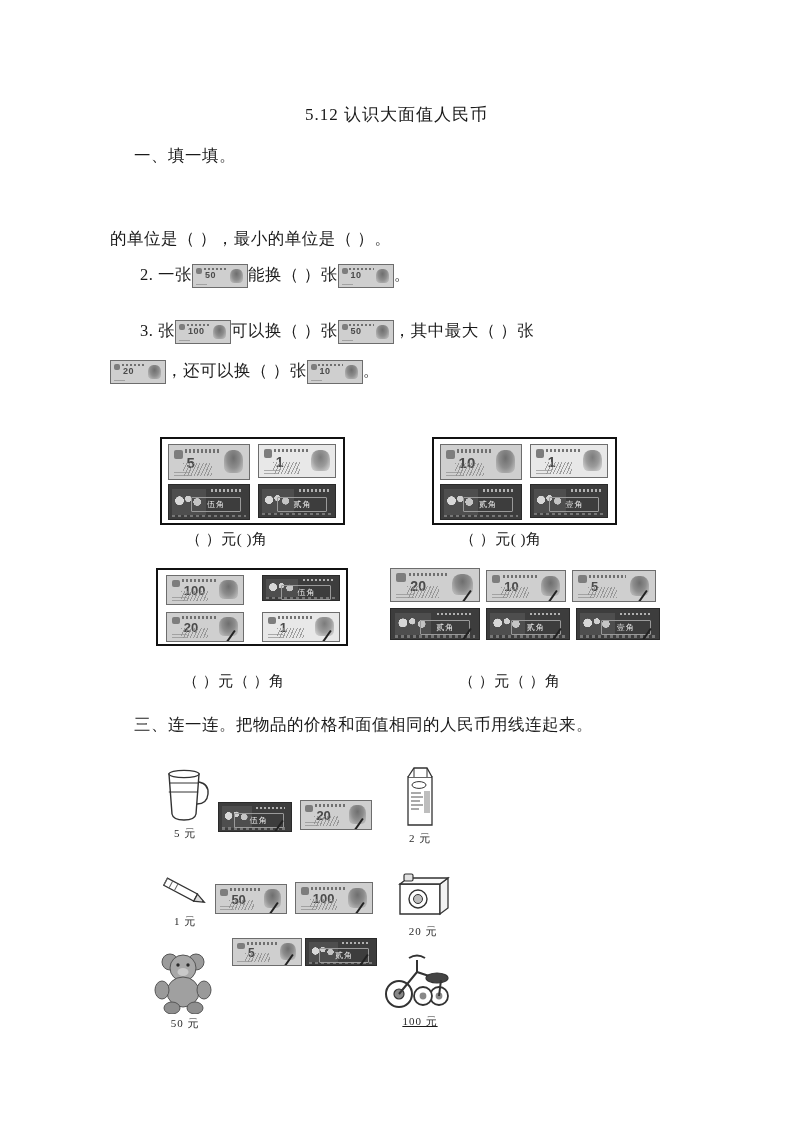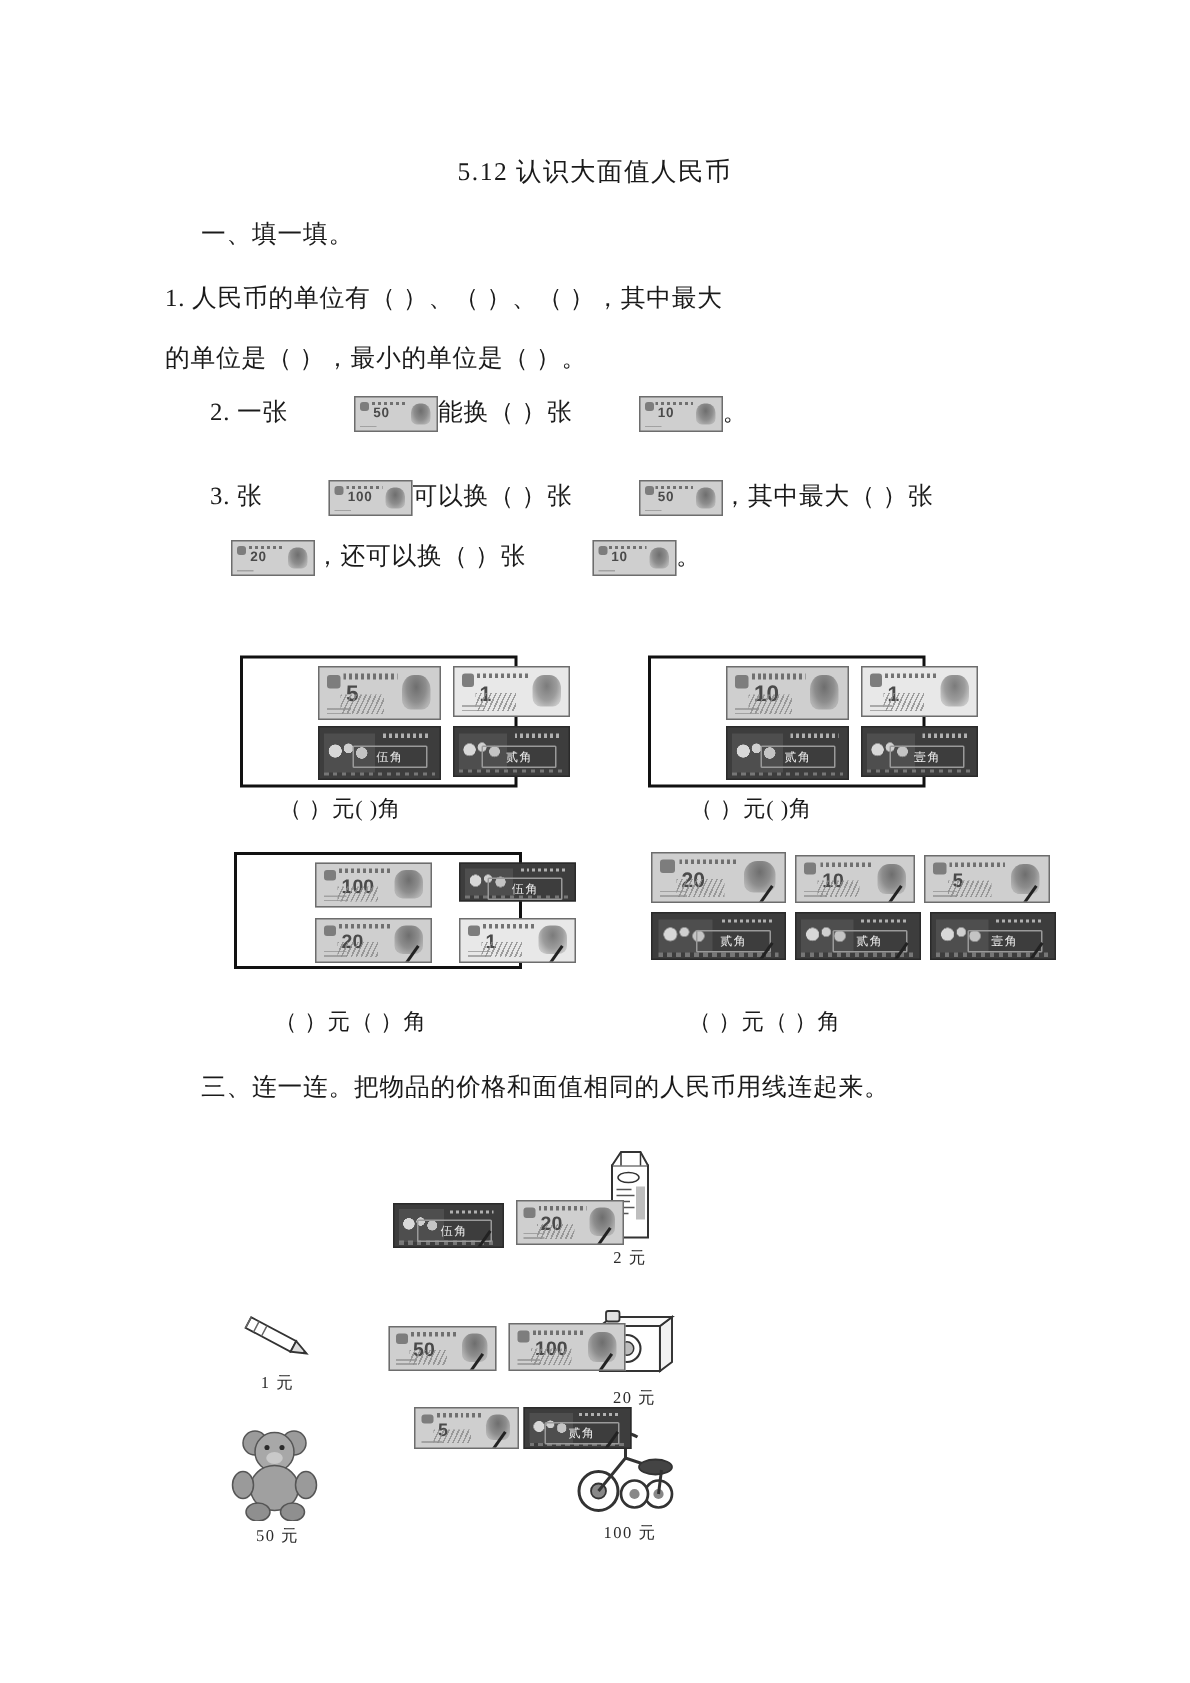--- a/index.html
+++ b/index.html
@@ -21,21 +21,20 @@
   .sec-head{position:absolute;font-size:16.5px;letter-spacing:.5px;margin-left:24px;}
   .para{position:absolute;font-size:16.5px;letter-spacing:.5px;white-space:nowrap;}
 
   
   .note{
     display:inline-block;position:relative;vertical-align:middle;
     border:1px solid #6d6d6d;
     box-sizing:border-box;
     overflow:hidden;
     background:#cfcfcf;
-    margin-left:44px;
   }
   .note .emblem{
     position:absolute;left:6%;top:14%;width:11%;height:26%;
     background:#7d7d7d;border-radius:2px;
   }
   .note .bank{
     position:absolute;left:20%;top:12%;width:45%;height:11%;
     background:repeating-linear-gradient(90deg,#5f5f5f 0 2px,transparent 2px 4px);
     opacity:.85;
   }
@@ -119,21 +118,20 @@
 </style>
 </head>
 <body>
 
 <div class="page">
 
   <div class="title">5.12  认识大面值人民币</div>
 
   <div class="sec-head" style="left:110px;top:145px;">一、填一填。</div>
 
-  <div class="para" style="left:110px;top:188px;">1. 人民币的单位有（           ）、（           ）、（           ），其中最大</div>
   <div class="para" style="left:110px;top:228px;">的单位是（           ），最小的单位是（           ）。</div>
 
   <div class="para" style="left:140px;top:264px;">
     <span>2. 一张</span><span class="note thumb">
       <span class="emblem"></span>
       <span class="bank"></span>
       <span class="denom">50</span>
       <span class="portrait"></span>
       <span class="microtext"></span>
     </span><span>能换（            ）张</span><span class="note thumb">
@@ -333,20 +331,29 @@
           <span class="cnname">壹角</span>
           <span class="botrule"></span>
           <span class="slash"></span>
         </div>
       </div>
   </div>
   <div class="blank-line" style="left:459px;top:672px;">（       ）元（        ）角</div>
 
   <div class="sec-head" style="left:110px;top:714px;">三、连一连。把物品的价格和面值相同的人民币用线连起来。</div>
 
+  <div class="item" style="left:150px;top:768px;width:70px;">
+    <svg class="art" width="52" height="56" viewBox="0 0 52 56">
+      <path d="M10 6 h30 l-3 40 q-1 6 -12 6 q-11 0 -12 -6 z" fill="#fff" stroke="#333" stroke-width="1.4"></path>
+      <path d="M40 14 q10 2 9 12 q-1 10 -11 10" fill="none" stroke="#333" stroke-width="1.4"></path>
+      <path d="M10.8 15 h28.4 M9.8 24 h29.4" fill="none" stroke="#333" stroke-width="1"></path>
+      <ellipse cx="25" cy="6" rx="15" ry="3.6" fill="#fff" stroke="#333" stroke-width="1.3"></ellipse>
+    </svg>
+    <div class="price">5 元</div>
+  </div>
 
   <div class="item" style="left:385px;top:765px;width:70px;">
     <svg class="art" width="40" height="64" viewBox="0 0 40 64">
       <path d="M8 12 h24 v48 h-24 z" fill="#fff" stroke="#333" stroke-width="1.3"></path>
       <path d="M8 12 l6 -9 h13 l5 9" fill="#fff" stroke="#333" stroke-width="1.3"></path>
       <path d="M14 3 l0 9 M27 3 l0 9" stroke="#333" stroke-width="1"></path>
       <ellipse cx="19" cy="20" rx="7" ry="3.4" fill="none" stroke="#333" stroke-width="1"></ellipse>
       <path d="M11 28 h10 M11 32 h12 M11 36 h9 M11 40 h12 M11 44 h8" stroke="#555" stroke-width="1"></path>
       <rect x="24" y="26" width="6" height="22" fill="#888" opacity=".55"></rect>
     </svg>
@@ -387,21 +394,21 @@
       <circle cx="38" cy="15" r="1.7" fill="#2b2b2b"></circle>
       <ellipse cx="33" cy="42" rx="16" ry="15" fill="#a0a0a0" stroke="#555" stroke-width="1"></ellipse>
       <ellipse cx="12" cy="40" rx="7" ry="9" fill="#9a9a9a" stroke="#555" stroke-width="1"></ellipse>
       <ellipse cx="54" cy="40" rx="7" ry="9" fill="#9a9a9a" stroke="#555" stroke-width="1"></ellipse>
       <ellipse cx="22" cy="58" rx="8" ry="6" fill="#8f8f8f" stroke="#555" stroke-width="1"></ellipse>
       <ellipse cx="45" cy="58" rx="8" ry="6" fill="#8f8f8f" stroke="#555" stroke-width="1"></ellipse>
     </svg>
     <div class="price">50 元</div>
   </div>
 
-  <div class="item" style="left:375px;top:948px;width:90px;">
+  <div class="item" style="left:375px;top:948px;width:90px;text-decoration:underline;">
     <svg class="art" width="82" height="64" viewBox="0 0 82 64">
       <circle cx="20" cy="46" r="13" fill="#fff" stroke="#333" stroke-width="2"></circle>
       <circle cx="20" cy="46" r="5" fill="#888" stroke="#333" stroke-width="1.2"></circle>
       <circle cx="60" cy="48" r="9" fill="#fff" stroke="#333" stroke-width="1.8"></circle>
       <circle cx="60" cy="48" r="3.4" fill="#888"></circle>
       <circle cx="44" cy="48" r="9" fill="#fff" stroke="#333" stroke-width="1.8"></circle>
       <circle cx="44" cy="48" r="3.4" fill="#888"></circle>
       <path d="M20 46 L38 24 L62 32" fill="none" stroke="#333" stroke-width="2"></path>
       <path d="M38 24 L38 12" fill="none" stroke="#333" stroke-width="2"></path>
       <path d="M30 10 q8 -5 16 0" fill="none" stroke="#333" stroke-width="2"></path>

